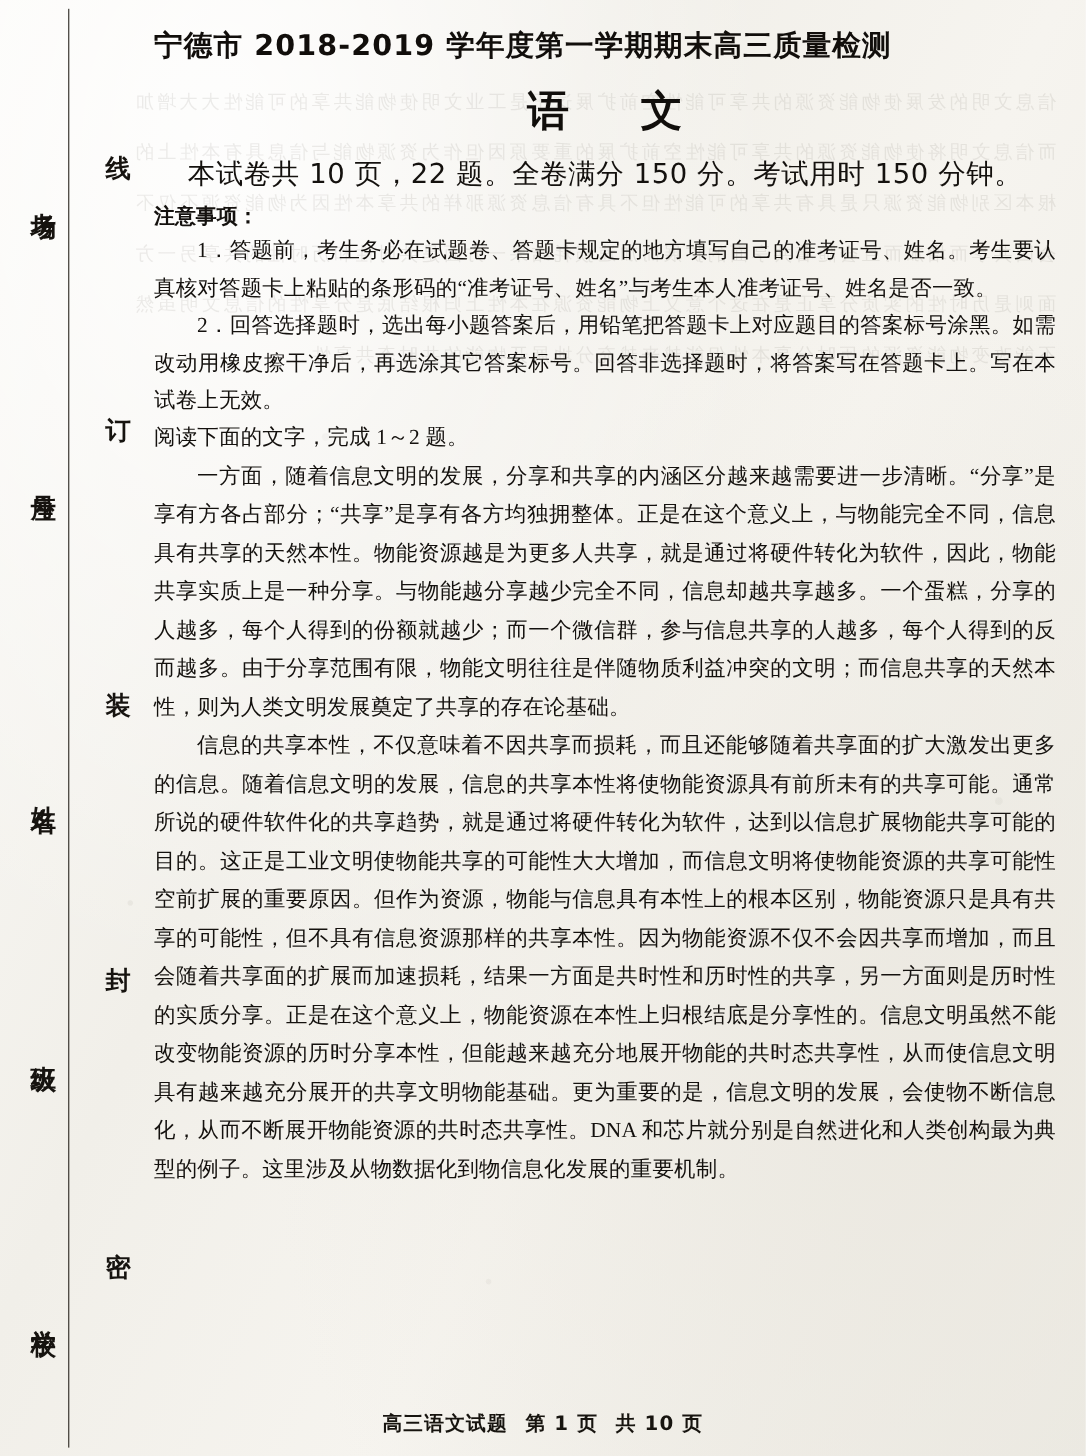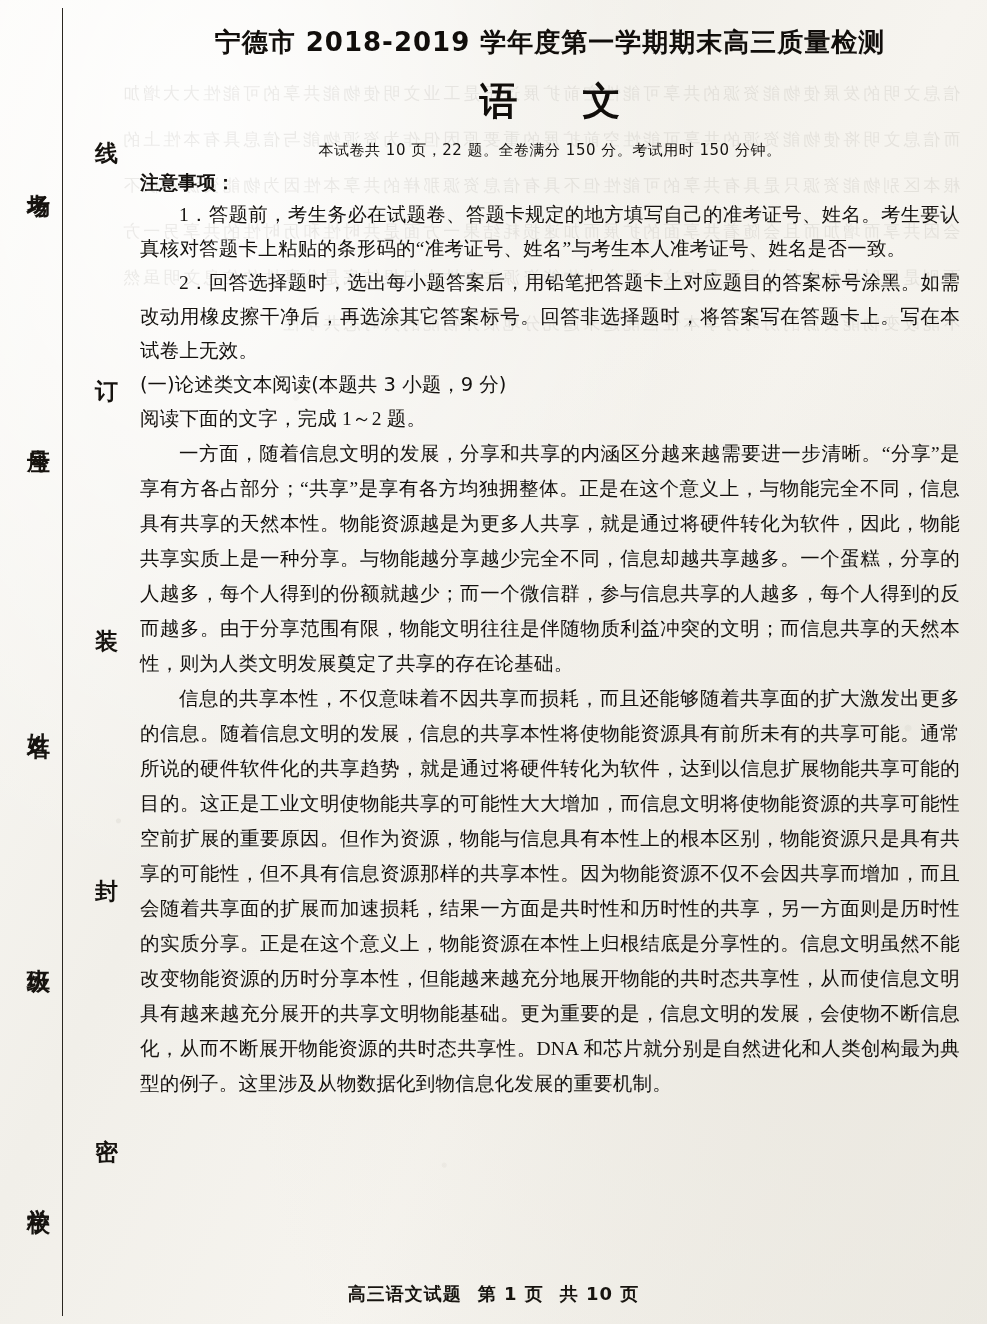--- a/index.html
+++ b/index.html
@@ -88,39 +88,38 @@
   .seal-right { left: 78px; font-weight: 700; }
 
   
   .doc {
     position: absolute;
     left: 140px;
     top: 22px;
     width: 820px;
   }
   .exam-title {
-    text-align: center;
     font-size: 26px;
     font-weight: 700;
     letter-spacing: 1px;
     line-height: 40px;
     color: #110e0b;
     font-family: "DejaVu Sans", sans-serif;
   }
   .subject {
     text-align: center;
     font-size: 38px;
     font-weight: 700;
     letter-spacing: 26px;
     margin: 14px 0 10px 26px;
     color: #110e0b;
   }
   .exam-meta {
     text-align: center;
-    font-size: 15px;
+    font-size: 25px;
     letter-spacing: .5px;
     margin: 14px 0 10px 0;
   }
   .notice-title {
     font-size: 19px;
     font-weight: 700;
     margin: 8px 0 2px 0;
   }
   p.para {
     font-size: 19.5px;
@@ -185,21 +184,20 @@
   <div class="doc">
 
     <div class="exam-title">宁德市 2018-2019 学年度第一学期期末高三质量检测</div>
     <div class="subject">语 文</div>
     <div class="exam-meta">本试卷共 10 页，22 题。全卷满分 150 分。考试用时 150 分钟。</div>
 
     <div class="notice-title">注意事项：</div>
     <p class="para indent">1．答题前，考生务必在试题卷、答题卡规定的地方填写自己的准考证号、姓名。考生要认真核对答题卡上粘贴的条形码的“准考证号、姓名”与考生本人准考证号、姓名是否一致。</p>
     <p class="para indent">2．回答选择题时，选出每小题答案后，用铅笔把答题卡上对应题目的答案标号涂黑。如需改动用橡皮擦干净后，再选涂其它答案标号。回答非选择题时，将答案写在答题卡上。写在本试卷上无效。</p>
 
-    <p class="sub-head">(一)论述类文本阅读(本题共 3 小题，9 分)</p>
     <p class="para">阅读下面的文字，完成 1～2 题。</p>
 
     <div class="body-block">
       <p class="para indent">一方面，随着信息文明的发展，分享和共享的内涵区分越来越需要进一步清晰。“分享”是享有方各占部分；“共享”是享有各方均独拥整体。正是在这个意义上，与物能完全不同，信息具有共享的天然本性。物能资源越是为更多人共享，就是通过将硬件转化为软件，因此，物能共享实质上是一种分享。与物能越分享越少完全不同，信息却越共享越多。一个蛋糕，分享的人越多，每个人得到的份额就越少；而一个微信群，参与信息共享的人越多，每个人得到的反而越多。由于分享范围有限，物能文明往往是伴随物质利益冲突的文明；而信息共享的天然本性，则为人类文明发展奠定了共享的存在论基础。</p>
       <p class="para indent">信息的共享本性，不仅意味着不因共享而损耗，而且还能够随着共享面的扩大激发出更多的信息。随着信息文明的发展，信息的共享本性将使物能资源具有前所未有的共享可能。通常所说的硬件软件化的共享趋势，就是通过将硬件转化为软件，达到以信息扩展物能共享可能的目的。这正是工业文明使物能共享的可能性大大增加，而信息文明将使物能资源的共享可能性空前扩展的重要原因。但作为资源，物能与信息具有本性上的根本区别，物能资源只是具有共享的可能性，但不具有信息资源那样的共享本性。因为物能资源不仅不会因共享而增加，而且会随着共享面的扩展而加速损耗，结果一方面是共时性和历时性的共享，另一方面则是历时性的实质分享。正是在这个意义上，物能资源在本性上归根结底是分享性的。信息文明虽然不能改变物能资源的历时分享本性，但能越来越充分地展开物能的共时态共享性，从而使信息文明具有越来越充分展开的共享文明物能基础。更为重要的是，信息文明的发展，会使物不断信息化，从而不断展开物能资源的共时态共享性。DNA 和芯片就分别是自然进化和人类创构最为典型的例子。这里涉及从物数据化到物信息化发展的重要机制。</p>
     </div>
   </div>
 
   <div class="footer">
     <span>高三语文试题</span><span class="sp"></span><span>第 1 页</span><span class="sp"></span><span>共 10 页</span>

